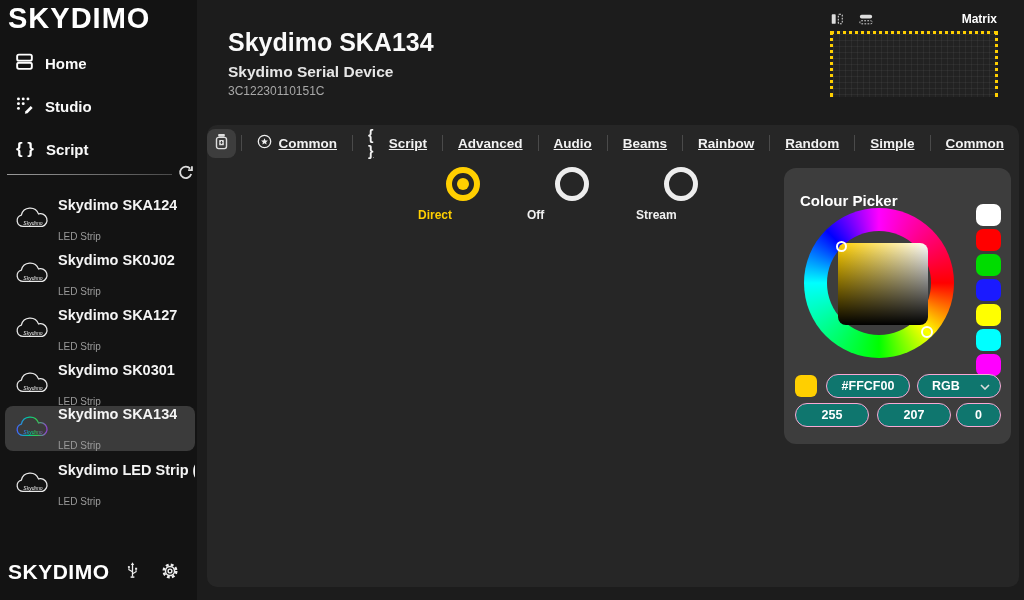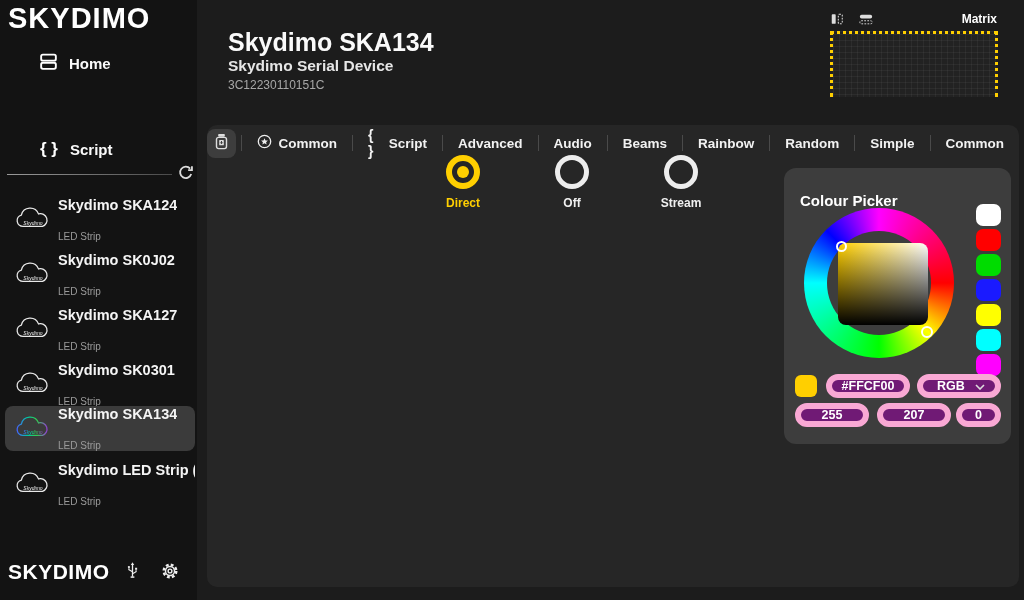--- a/index.html
+++ b/index.html
@@ -2,21 +2,21 @@
 <html><head>
 <meta charset="utf-8">
 <style>
   * { margin:0; padding:0; box-sizing:border-box; }
   body { background:#000; font-family:"Liberation Sans", sans-serif; }
   #app { position:relative; width:1024px; height:600px; background:#1c1c1c; overflow:hidden; color:#f0f0f0; }
 
   
   .sidebar { position:absolute; left:0; top:0; width:197px; height:600px; background:#131313; }
   .logo { position:absolute; left:8px; top:2px; font-size:29px; font-weight:800; letter-spacing:1px; color:#fff; }
-  .nav-item { position:absolute; left:0; width:197px; height:34px; display:flex; align-items:center; padding-left:39px; gap:11px; cursor:pointer; }
+  .nav-item { position:absolute; left:0; width:197px; height:34px; display:flex; align-items:center; padding-left:15px; gap:11px; cursor:pointer; }
   .nav-item .nav-label { font-size:15px; font-weight:700; color:#fafafa; }
   .nav-home { top:46px; } .nav-studio { top:89px; } .nav-script { top:132px; }
   .braces-nav { font-size:17px; font-weight:700; color:#fff; width:20px; text-align:center; }
   .side-divider { position:absolute; left:7px; top:174px; width:165px; height:1px; background:linear-gradient(to right,#9a9a9a,#4a4a4a); }
   .refresh-btn { position:absolute; left:176px; top:164px; width:20px; height:20px; background:none; border:none; cursor:pointer; }
 
   .device { position:absolute; left:5px; width:190px; height:46px; display:flex; align-items:center; padding-left:9px; gap:8px; border-radius:8px; cursor:pointer; }
   .d0{top:196px;} .d1{top:251px;} .d2{top:306px;} .d3{top:361px;} .d4{top:406px;height:45px;} .d5{top:461px;}
   .device.selected { background:#3b3b3b; }
   .cloud { width:36px; height:25px; flex:0 0 auto; color:#e8e8e8; }
@@ -25,47 +25,47 @@
   .device-type { font-size:10px; color:#9a9a9a; margin-top:18px; }
 
   .side-footer { position:absolute; left:0; bottom:10px; width:197px; height:36px; display:flex; align-items:center; }
   .footer-logo { font-size:21px; font-weight:800; letter-spacing:0.5px; color:#fff; margin-left:8px; }
   .footer-icon { background:none; border:none; cursor:pointer; display:flex; align-items:center; justify-content:center; }
   .usb-btn { margin-left:16px; } .gear-btn { margin-left:22px; }
 
   
   .page-header { position:absolute; left:228px; top:28px; }
   .page-title { font-size:25px; font-weight:700; color:#fafafa; }
-  .page-subtitle { font-size:15.5px; font-weight:700; color:#e6e6e6; }
+  .page-subtitle { font-size:15.5px; font-weight:700; color:#e6e6e6; margin-top:6px; }
   .page-serial { font-size:12px; color:#a8a8a8; margin-top:3px; }
 
   
   .matrix-area { position:absolute; left:820px; top:8px; width:188px; }
   .matrix-icons { position:absolute; left:10px; top:4px; display:flex; gap:14px; }
   .matrix-icon-btn { background:none; border:none; cursor:pointer; padding:0; }
   .matrix-label { position:absolute; right:11px; top:4px; font-size:12px; font-weight:700; color:#fff; }
   .led-rect { position:absolute; left:10px; top:23px; width:168px; height:66px;
       border-top:3px dotted #ffcf00; border-left:3px dotted #ffcf00; border-right:3px dotted #ffcf00;
       background-color:#222;
       background-image:
         repeating-linear-gradient(to right, rgba(255,255,255,0.045) 0 1px, transparent 1px 6px),
         repeating-linear-gradient(to bottom, rgba(255,255,255,0.045) 0 1px, transparent 1px 6px); }
 
   
   .main-panel { position:absolute; left:207px; top:125px; width:812px; height:462px; background:#262626; border-radius:10px; }
 
-  .tabbar { position:absolute; left:0; top:3px; height:30px; display:flex; align-items:center; }
+  .tabbar { position:absolute; left:0; top:3px; height:30px; display:flex; align-items:center;text-decoration:underline; }
   .tab-tool { width:29px; height:29px; background:#3d3d3d; border:none; border-radius:8px; display:flex; align-items:center; justify-content:center; cursor:pointer; margin-right:5px; }
   .vdiv { width:1px; height:16px; background:#4a4a4a; }
   .tab { display:flex; align-items:center; gap:7px; padding:0 15px; height:30px; cursor:pointer; }
   .tab-label { font-size:13.5px; font-weight:600; color:#f2f2f2; white-space:nowrap; }
   .braces-tab { font-size:14px; font-weight:700; color:#f2f2f2; }
 
   
-  .mode-item { position:absolute; top:30px; width:90px; text-align:center; cursor:pointer; }
+  .mode-item { position:absolute; top:42px; width:90px; cursor:pointer; }
   .m0{left:211px;} .m1{left:320px;} .m2{left:429px;}
   .radio-ring { width:34px; height:34px; border-radius:50%; margin:0 auto; position:relative; }
   .radio-off { border:5px solid #ededed; }
   .radio-on { border:6px solid #ffcf00; }
   .radio-on::after { content:""; position:absolute; left:50%; top:50%; width:12px; height:12px; margin:-6px 0 0 -6px; border-radius:50%; background:#ffcf00; }
   .mode-label { margin-top:7px; font-size:12px; font-weight:600; color:#f0f0f0; }
   .mode-label.active { color:#ffcf00; }
 
   
   .colour-picker { position:absolute; left:577px; top:43px; width:227px; height:276px; background:#3d3d3d; border-radius:12px; }
@@ -76,21 +76,21 @@
   .wheel::after { content:""; position:absolute; inset:23px; border-radius:50%; background:#3d3d3d; }
   .ring-marker { position:absolute; left:137px; top:158px; width:12px; height:12px; border:2px solid #fff; border-radius:50%; z-index:3; cursor:pointer; }
   .sv-square { position:absolute; left:54px; top:75px; width:90px; height:82px; border-radius:8px; z-index:2;
       background:linear-gradient(to bottom, rgba(0,0,0,0) 0%, #000 100%), linear-gradient(to right, #ffcf00, #ffffff); cursor:crosshair; }
   .sv-marker { position:absolute; left:-2px; top:-2px; width:11px; height:11px; border:2px solid #fff; border-radius:50%; }
 
   .swatch-col { position:absolute; left:192px; top:36px; width:25px; }
   .swatch { width:25px; height:22px; border-radius:7px; margin-bottom:3px; cursor:pointer; }
 
   .cp-chip { position:absolute; left:11px; top:207px; width:22px; height:22px; border-radius:6px; cursor:pointer; }
-  .cp-field { background:#701a75; border:6px solid #f9a8d4; border-radius:12px; color:#fff; font-size:12.5px; font-weight:600; text-align:center; font-family:"Liberation Sans", sans-serif; }
+  .cp-field { background:#0f766e; border:1px solid #f9a8d4; border-radius:12px; color:#fff; font-size:12.5px; font-weight:600; text-align:center; font-family:"Liberation Sans", sans-serif; }
   .hex-input { position:absolute; left:42px; top:206px; width:84px; height:24px; }
   .mode-select { position:absolute; left:133px; top:206px; width:84px; height:24px; display:flex; align-items:center; justify-content:space-between; padding:0 10px 0 14px; cursor:pointer; }
   .mode-select span { font-size:12.5px; font-weight:600; color:#fff; }
   .rgb-r { position:absolute; left:11px; top:235px; width:74px; height:24px; }
   .rgb-g { position:absolute; left:93px; top:235px; width:74px; height:24px; }
   .rgb-b { position:absolute; left:172px; top:235px; width:45px; height:24px; }
 </style>
 </head>
 <body>
 
@@ -113,20 +113,34 @@
     <div class="nav-item nav-home">
       <span>
         <svg viewBox="0 0 22 22" width="19" height="19">
             <rect x="2.5" y="3" width="17" height="7" rx="2" fill="none" stroke="#fff" stroke-width="2.2"></rect>
             <rect x="2.5" y="12.5" width="17" height="7" rx="2" fill="none" stroke="#fff" stroke-width="2.2"></rect>
           </svg>
       </span>
       <span class="nav-label">Home</span>
     </div>
 
+    <div class="nav-item nav-studio">
+      <span>
+        <svg viewBox="0 0 22 22" width="19" height="19" fill="#fff">
+            <circle cx="4" cy="4.5" r="1.7"></circle>
+            <circle cx="9.5" cy="4.5" r="1.7"></circle>
+            <circle cx="15" cy="4.5" r="1.7"></circle>
+            <circle cx="4" cy="10" r="1.7"></circle>
+            <circle cx="9.5" cy="10" r="1.7"></circle>
+            <circle cx="4" cy="15.5" r="1.7"></circle>
+            <path d="M12.2 18.8 l6-6 2.2 2.2 -6 6 -3 0.8 z"></path>
+          </svg>
+      </span>
+      <span class="nav-label">Studio</span>
+    </div>
 
     <div class="nav-item nav-script">
       <span class="braces-nav">{ }</span>
       <span class="nav-label">Script</span>
     </div>
 
     <div class="side-divider"></div>
     <button class="refresh-btn">
       <span>
         <svg viewBox="0 0 20 20" width="18" height="18">

